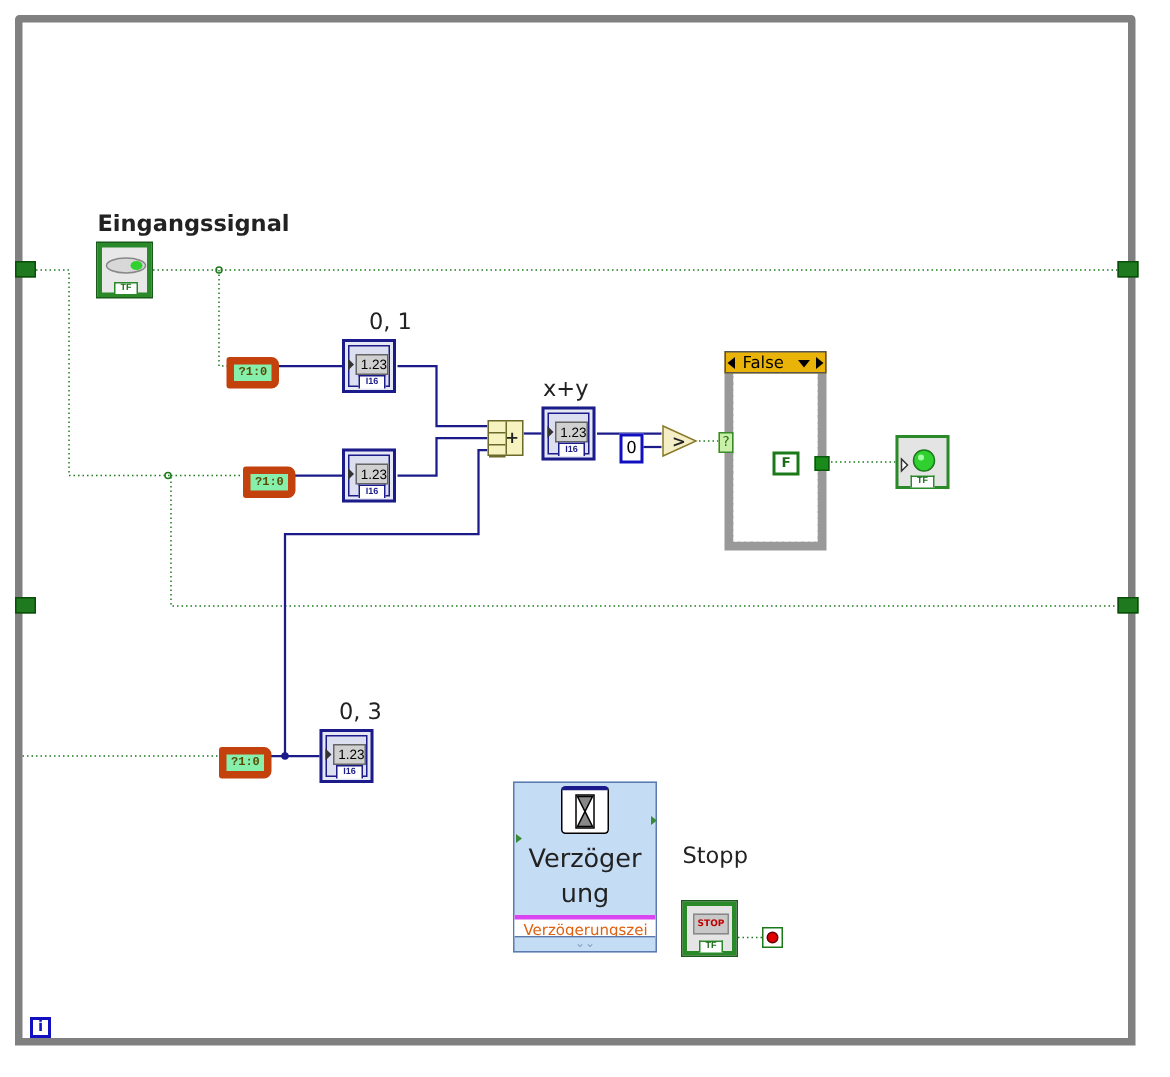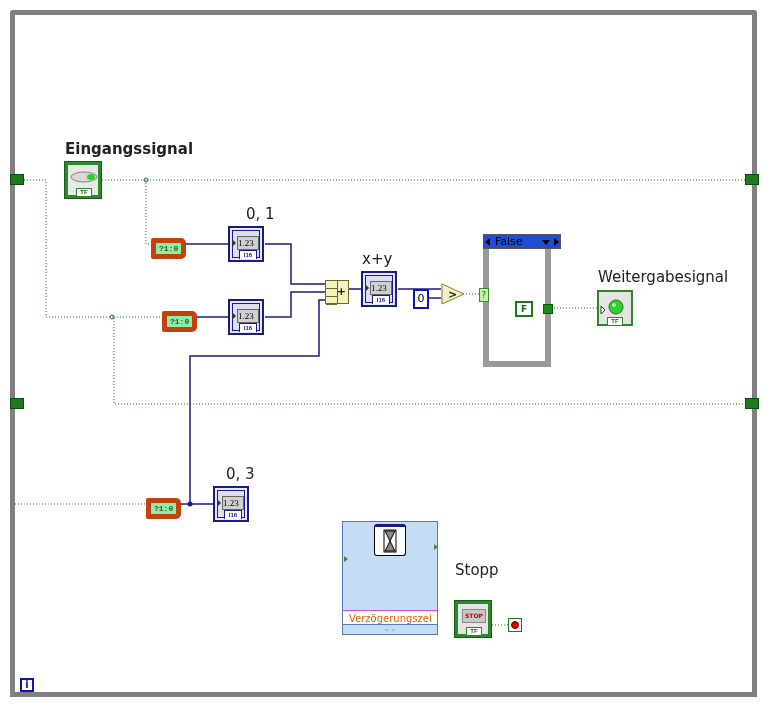--- a/index.html
+++ b/index.html
@@ -7,52 +7,52 @@
   #diagram { position:absolute; left:0; top:0; width:780px; height:718px; }
   .frame { position:absolute; left:10px; top:10px; width:747px; height:687px; border:5px solid #808080; box-sizing:border-box; border-radius:3px 3px 0 0; }
   .label { position:absolute; font-size:15px; color:#222; white-space:nowrap; font-family:"DejaVu Sans", sans-serif; }
   .shift-reg { position:absolute; width:14px; height:11px; background:#1f7a1f; border:1px solid #0b4d0b; box-sizing:border-box; }
   .tri-down { position:absolute; left:3px; top:2px; width:0; height:0; border-left:4px solid transparent; border-right:4px solid transparent; border-top:5px solid #1f7a1f; }
   .tri-up { position:absolute; left:3px; top:2px; width:0; height:0; border-left:4px solid transparent; border-right:4px solid transparent; border-bottom:5px solid #1f7a1f; }
 
   .bool-ctrl { position:absolute; width:36px; height:36px; border:3px solid #2a8a2a; box-sizing:border-box; background:#e8e8e8; outline:1px solid #1a5a1a; }
   .num-ind { position:absolute; width:36px; height:36px; border:2px solid #1b1b8a; box-sizing:border-box; background:#e6e8f4; }
   .num-ind .inner { position:absolute; left:2px; top:2px; right:2px; bottom:2px; border:1px solid #1b1b8a; background:#dcdff0; }
-  .num-ind .val { position:absolute; left:7px; top:8px; width:20px; height:12px; background:#d0d0d0; border:1px solid #666; font-size:9px; line-height:12px; text-align:left; color:#000; font-family:Liberation Serif, serif; }
+  .num-ind .val { position:absolute; left:7px; top:8px; width:20px; height:12px; background:#d0d0d0; border:1px solid #666; font-size:9px; line-height:12px; text-align:right; color:#000; font-family:Liberation Sans, sans-serif; }
   .num-ind .type { position:absolute; left:9px; bottom:1px; width:16px; height:8px; font-size:6px; line-height:8px; color:#1b1b8a; font-weight:bold; text-align:center; border:1px solid #1b1b8a; border-bottom:none; background:#fff; font-family:"Liberation Sans", sans-serif; }
   .num-ind .arrow { position:absolute; left:2px; top:11px; width:0; height:0; border-top:4px solid transparent; border-bottom:4px solid transparent; border-left:4px solid #333; }
 
   .conv { position:absolute; height:11px; padding:0 3px; background:#86efac; border:5px solid #c2410c; border-radius:2px 5px 5px 2px; font-size:8px; font-weight:bold; color:#5a4a00; line-height:11px; font-family:"Liberation Mono", monospace; }
 
   .compound { position:absolute; width:24px; height:24px; background:#f7f3c0; border:1px solid #6a6a2a; box-sizing:border-box; }
   .compound .rows { position:absolute; left:0; top:0; width:11px; height:22px; border-right:1px solid #6a6a2a; }
   .compound .rows div { height:7px; border-bottom:1px solid #6a6a2a; }
   .compound .plus { position:absolute; right:2px; top:4px; font-size:11px; font-weight:bold; color:#222; }
 
   .const-zero { position:absolute; width:12px; height:16px; border:2px solid #1010c0; background:#fff; font-size:11px; line-height:16px; text-align:center; color:#000; box-sizing:content-box; }
 
   .case { position:absolute; left:483px; top:234px; width:68px; height:133px; box-sizing:border-box; border:6px solid #999; background:#fff;
           background-image: repeating-linear-gradient(45deg,#fff 0 2px,#555 2px 3px); }
   .case .content { position:absolute; left:0; top:0; right:0; bottom:0; background:#fff; }
-  .case-selector { position:absolute; left:483px; top:234px; width:78px; height:15px; background:#1d4ed8; border:1px solid #555; box-sizing:border-box; font-size:11px; line-height:13px; }
+  .case-selector { position:absolute; left:483px; top:234px; width:68px; height:15px; background:#eab308; border:1px solid #555; box-sizing:border-box; font-size:11px; line-height:13px; }
   .case-selector .arr-l { position:absolute; left:1px; top:3px; width:0; height:0; border-top:4px solid transparent; border-bottom:4px solid transparent; border-right:5px solid #000; }
   .case-selector .arr-r { position:absolute; right:1px; top:3px; width:0; height:0; border-top:4px solid transparent; border-bottom:4px solid transparent; border-left:5px solid #000; }
   .case-selector .txt { position:absolute; left:11px; top:0; }
   .case-selector .dd { position:absolute; right:10px; top:5px; width:0; height:0; border-left:4px solid transparent; border-right:4px solid transparent; border-top:5px solid #000; }
 
   .sel-term { position:absolute; width:8px; height:12px; background:#c8f0a8; border:1px solid #3a8a2a; font-size:9px; line-height:12px; text-align:center; color:#2a6a1a; }
   .tunnel { position:absolute; width:8px; height:8px; background:#1a8a1a; border:1px solid #0b5a0b; }
   .false-const { position:absolute; width:14px; height:12px; border:2px solid #1a7a1a; background:#fff; font-size:9px; font-weight:bold; line-height:12px; text-align:center; color:#1a6a1a; }
 
   .led-ind { position:absolute; width:36px; height:36px; border:2px solid #2a8a2a; box-sizing:border-box; background:#e4e4e4; }
 
   .delay { position:absolute; left:342px; top:521px; width:96px; height:114px; background:#c4dcf4; border:1px solid #5a7ab0; box-sizing:border-box; }
   .delay .icon-box { position:absolute; left:31px; top:2px; width:32px; height:32px; background:#fff; border:1px solid #000; border-top:3px solid #1a1a8a; border-radius:3px; box-sizing:border-box; }
   .delay .title { position:absolute; left:0; right:0; top:40px; font-size:17px; line-height:23px; text-align:center; color:#222; }
-  .delay .input-row { position:absolute; left:0; right:0; top:88px; height:15px; border-top:1px solid #d946ef; border-bottom:1px solid #5a7ab0; background:#fff; font-size:10px; line-height:15px; color:#e06010; padding-left:6px; white-space:nowrap; overflow:hidden; box-sizing:border-box; }
+  .delay .input-row { position:absolute; left:0; right:0; top:88px; height:15px; border-top:3px solid #d946ef; border-bottom:1px solid #5a7ab0; background:#fff; font-size:10px; line-height:15px; color:#e06010; padding-left:6px; white-space:nowrap; overflow:hidden; box-sizing:border-box; }
   .delay .expand { position:absolute; left:0; right:0; bottom:0; height:10px; text-align:center; font-size:8px; color:#8aa0c0; line-height:10px; }
 
   .stop-btn { position:absolute; left:455px; top:601px; width:36px; height:36px; border:3px solid #2a8a2a; box-sizing:border-box; background:#e4e4e4; outline:1px solid #1a5a1a; }
   .stop-btn .face { position:absolute; left:4px; top:5px; width:22px; height:12px; background:#c8c8c8; border:1px solid #888; font-size:6px; color:#c00000; font-weight:bold; line-height:12px; text-align:center; }
   .tf-tag { position:absolute; left:8px; bottom:-1px; width:14px; height:7px; border:1px solid #2a8a2a; border-bottom:none; background:#fff; font-size:6px; line-height:7px; text-align:center; color:#1a6a1a; font-weight:bold; font-family:"Liberation Sans", sans-serif; }
 
   .loop-cond { position:absolute; left:508px; top:618px; width:14px; height:14px; border:1px solid #1a7a1a; background:#fff; box-sizing:border-box; }
   .loop-cond .dot { position:absolute; left:2px; top:2px; width:8px; height:8px; border-radius:50%; background:#e00000; border:1px solid #600; box-sizing:border-box; }
 
   .iter { position:absolute; left:20px; top:678px; width:14px; height:14px; border:2px solid #1010c0; background:#fff; box-sizing:border-box; font-size:10px; font-weight:bold; line-height:10px; text-align:center; color:#1010c0; }
@@ -169,21 +169,20 @@
   <div class="case-selector">
     <span class="arr-l"></span>
     <span class="txt">False</span>
     <span class="dd"></span>
     <span class="arr-r"></span>
   </div>
   <span class="sel-term" style="left:479px;top:288px;">?</span>
   <span class="false-const" style="left:515px;top:301px;">F</span>
   <span class="tunnel" style="left:543px;top:304px;"></span>
 
-  <span class="label" style="left:598px;top:268px;">Weitergabesignal</span>
   <div class="led-ind" style="left:597px;top:290px;">
     <svg width="34" height="26" style="position:absolute;left:0;top:0;">
       <polygon points="2,14 6,18 2,22" fill="#fff" stroke="#333"></polygon>
       <circle cx="17" cy="15" r="7" fill="#30d030" stroke="#1a7a1a"></circle>
       <circle cx="15" cy="13" r="2" fill="#a0ffa0"></circle>
     </svg>
     <span class="tf-tag">TF</span>
   </div>
 
   <div class="delay">
@@ -191,20 +190,21 @@
       <svg width="28" height="26" style="position:absolute;left:1px;top:1px;">
         <rect x="8" y="2" width="12" height="22" fill="#fff" stroke="#000"></rect>
         <polygon points="9,3 19,3 14,13" fill="#888" stroke="#000"></polygon>
         <polygon points="9,23 19,23 14,13" fill="#888" stroke="#000"></polygon>
       </svg>
     </div>
     <svg width="96" height="114" style="position:absolute;left:0;top:0;">
       <polygon points="1,34 5,37 1,40" fill="#3a8a3a"></polygon>
       <polygon points="91,22 95,25 91,28" fill="#3a8a3a"></polygon>
     </svg>
+    <div class="title" style="word-break:break-all;padding:0 6px;">Verzögerung</div>
     <div class="input-row">Verzögerungszei</div>
     <div class="expand">⌄⌄</div>
   </div>
 
   <span class="label" style="left:455px;top:561px;">Stopp</span>
   <div class="stop-btn">
     <span class="face">STOP</span>
     <span class="tf-tag">TF</span>
   </div>
 

